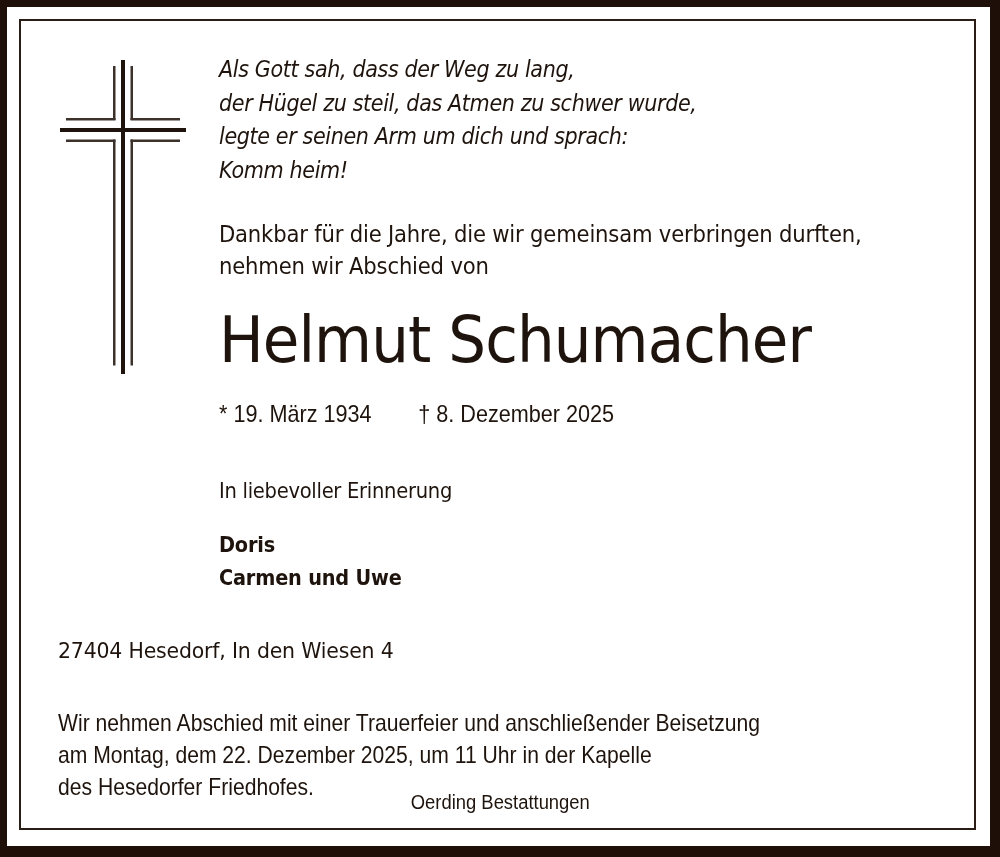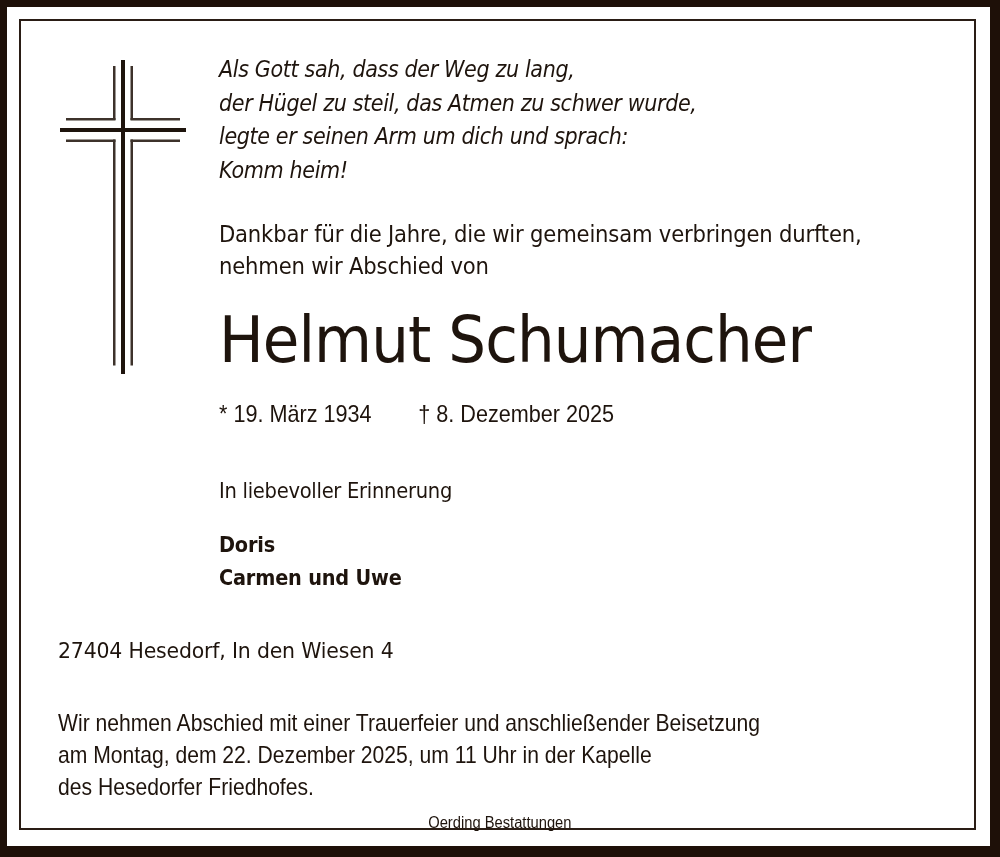--- a/index.html
+++ b/index.html
@@ -20,21 +20,21 @@
   .poem { left: 219px; top: 53px; font-style: italic; font-size: 22.5px; line-height: 33.5px; letter-spacing: -0.4px; transform: scaleX(0.92); transform-origin: left top; }
   .intro { left: 219px; top: 218px; font-size: 22.5px; line-height: 32px; letter-spacing: -0.2px; transform: scaleX(0.94); transform-origin: left top; }
   .name { left: 219px; top: 300px; font-size: 64px; line-height: 80px; font-weight: normal; letter-spacing: -1px; transform: scaleX(0.93); transform-origin: left top; }
   .dates { left: 219px; top: 398px; font-family: "Liberation Sans", sans-serif; font-size: 24px; line-height: 32px; transform: scaleX(0.90); transform-origin: left top; }
   .dates span { display: inline-block; }
   .dates .death { margin-left: 52px; }
   .memory { left: 219px; top: 476px; font-size: 21px; line-height: 30px; letter-spacing: -0.3px; transform: scaleX(0.93); transform-origin: left top; }
   .family { left: 219px; top: 529px; font-size: 21px; line-height: 33px; font-weight: bold; letter-spacing: -0.2px; transform: scaleX(0.92); transform-origin: left top; }
   .address { left: 58px; top: 636px; font-size: 22px; line-height: 30px; letter-spacing: -0.2px; transform: scaleX(0.93); transform-origin: left top; }
   .service { left: 58px; top: 707px; font-family: "Liberation Sans", sans-serif; font-size: 24px; line-height: 32px; transform: scaleX(0.88); transform-origin: left top; }
-  .footer { left: 0; width: 1000px; top: 813px; text-align: center; font-family: "Liberation Sans", sans-serif; font-size: 16px; line-height: 20px; }
+  .footer { left: 0; width: 1000px; top: 792px; text-align: center; font-family: "Liberation Sans", sans-serif; font-size: 20px; line-height: 20px; }
   .footer span { display: inline-block; transform: scaleX(0.92); }
   .cross { position: absolute; left: 58px; top: 58px; width: 130px; height: 316px; }
 </style>
 </head>
 <body>
 
 <div class="outer">
   <div class="inner"></div>
 </div>
 

